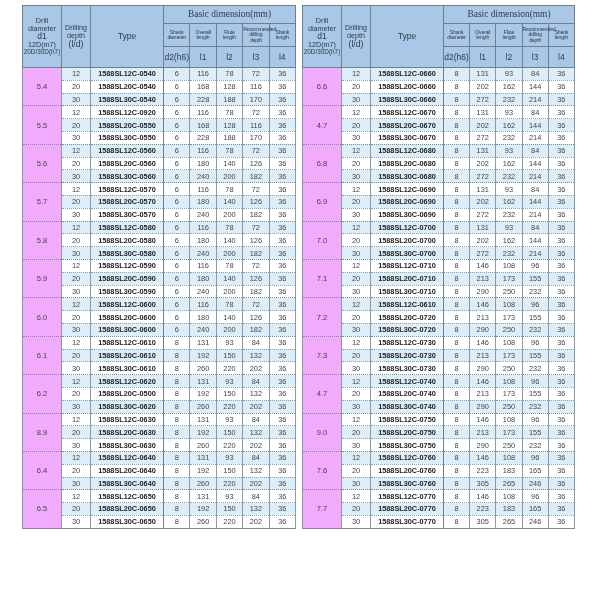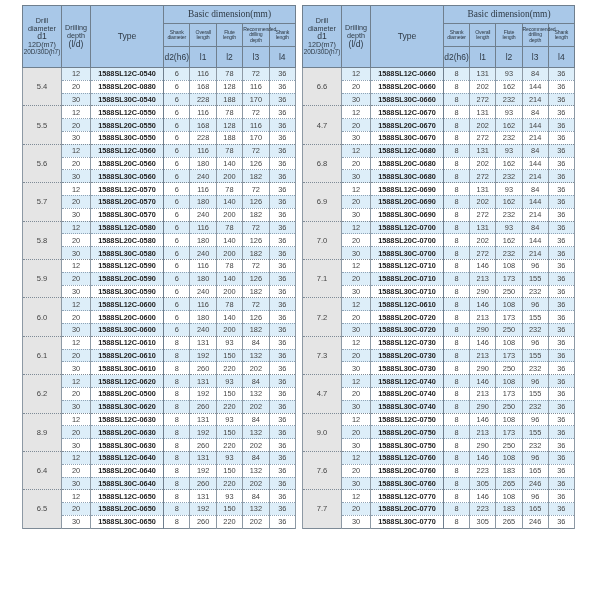--- a/index.html
+++ b/index.html
@@ -9,21 +9,21 @@
          border: 1px solid #7d8a96; padding-left: 32px; }
   #tbl-left { left: 22px; width: 274px; }
   #tbl-right { left: 302px; width: 273px; }
   .tbl th { background: #a9c8e8; color: #2f3a45; font-weight: normal;
             border: 1px solid #6f7f8e; padding: 0; text-align: center; line-height: 1.05; }
   .tbl td { padding: 0; text-align: center; height: 11.8px; font-size: 7.4px; line-height: 11px;
             border-left: 1px solid #8d99a4; border-right: 1px solid #8d99a4;
             border-bottom: 1px dotted #8fa3b5; color: #444; }
   .tbl tr.blue td.v { background: #ddeef9; }
   .tbl td.type { font-weight: bold; color: #222; font-size: 7.3px; border-right: 1px solid #6f7f8e; border-left: 1px solid #6f7f8e; }
-  .tbl td.dia { background: #e5e5e5; font-size: 7.6px; color: #444; border-bottom: 1px dotted #7f8b96; }
+  .tbl td.dia { background: #f0abfc; font-size: 7.6px; color: #444; border-bottom: 1px dotted #7f8b96; }
   .tbl tr.grp-end td { border-bottom: 1px dotted #7f8b96; }
   .h-main { font-size: 7.2px; }
   .h-big { font-size: 8.6px; }
   .h-sub { font-size: 5.2px; letter-spacing: -0.2px; }
   .h-sym { font-size: 8.5px; }
   .h-basic { font-size: 9.4px; height: 17px; font-family: Liberation Serif, serif; }
 </style>
 </head>
 <body>
 
@@ -81,40 +81,40 @@
         <td class="v">12</td>
         <td class="type v">1588SL12C-0540</td>
         <td class="v">6</td>
         <td class="v">116</td>
         <td class="v">78</td>
         <td class="v">72</td>
         <td class="v">36</td>
       </tr>
       <tr>
         <td class="v">20</td>
-        <td class="type v">1588SL20C-0880</td>
+        <td class="type v">1588SL20C-0540</td>
         <td class="v">6</td>
         <td class="v">168</td>
         <td class="v">128</td>
         <td class="v">116</td>
         <td class="v">36</td>
       </tr>
       <tr class="blue grp-end">
         <td class="v">30</td>
         <td class="type v">1588SL30C-0540</td>
         <td class="v">6</td>
         <td class="v">228</td>
         <td class="v">188</td>
         <td class="v">170</td>
         <td class="v">36</td>
       </tr>
       <tr>
         <td rowspan="3" class="dia">5.5</td>
         <td class="v">12</td>
-        <td class="type v">1588SL12C-0550</td>
+        <td class="type v">1588SL12C-0920</td>
         <td class="v">6</td>
         <td class="v">116</td>
         <td class="v">78</td>
         <td class="v">72</td>
         <td class="v">36</td>
       </tr>
       <tr class="blue">
         <td class="v">20</td>
         <td class="type v">1588SL20C-0550</td>
         <td class="v">6</td>

